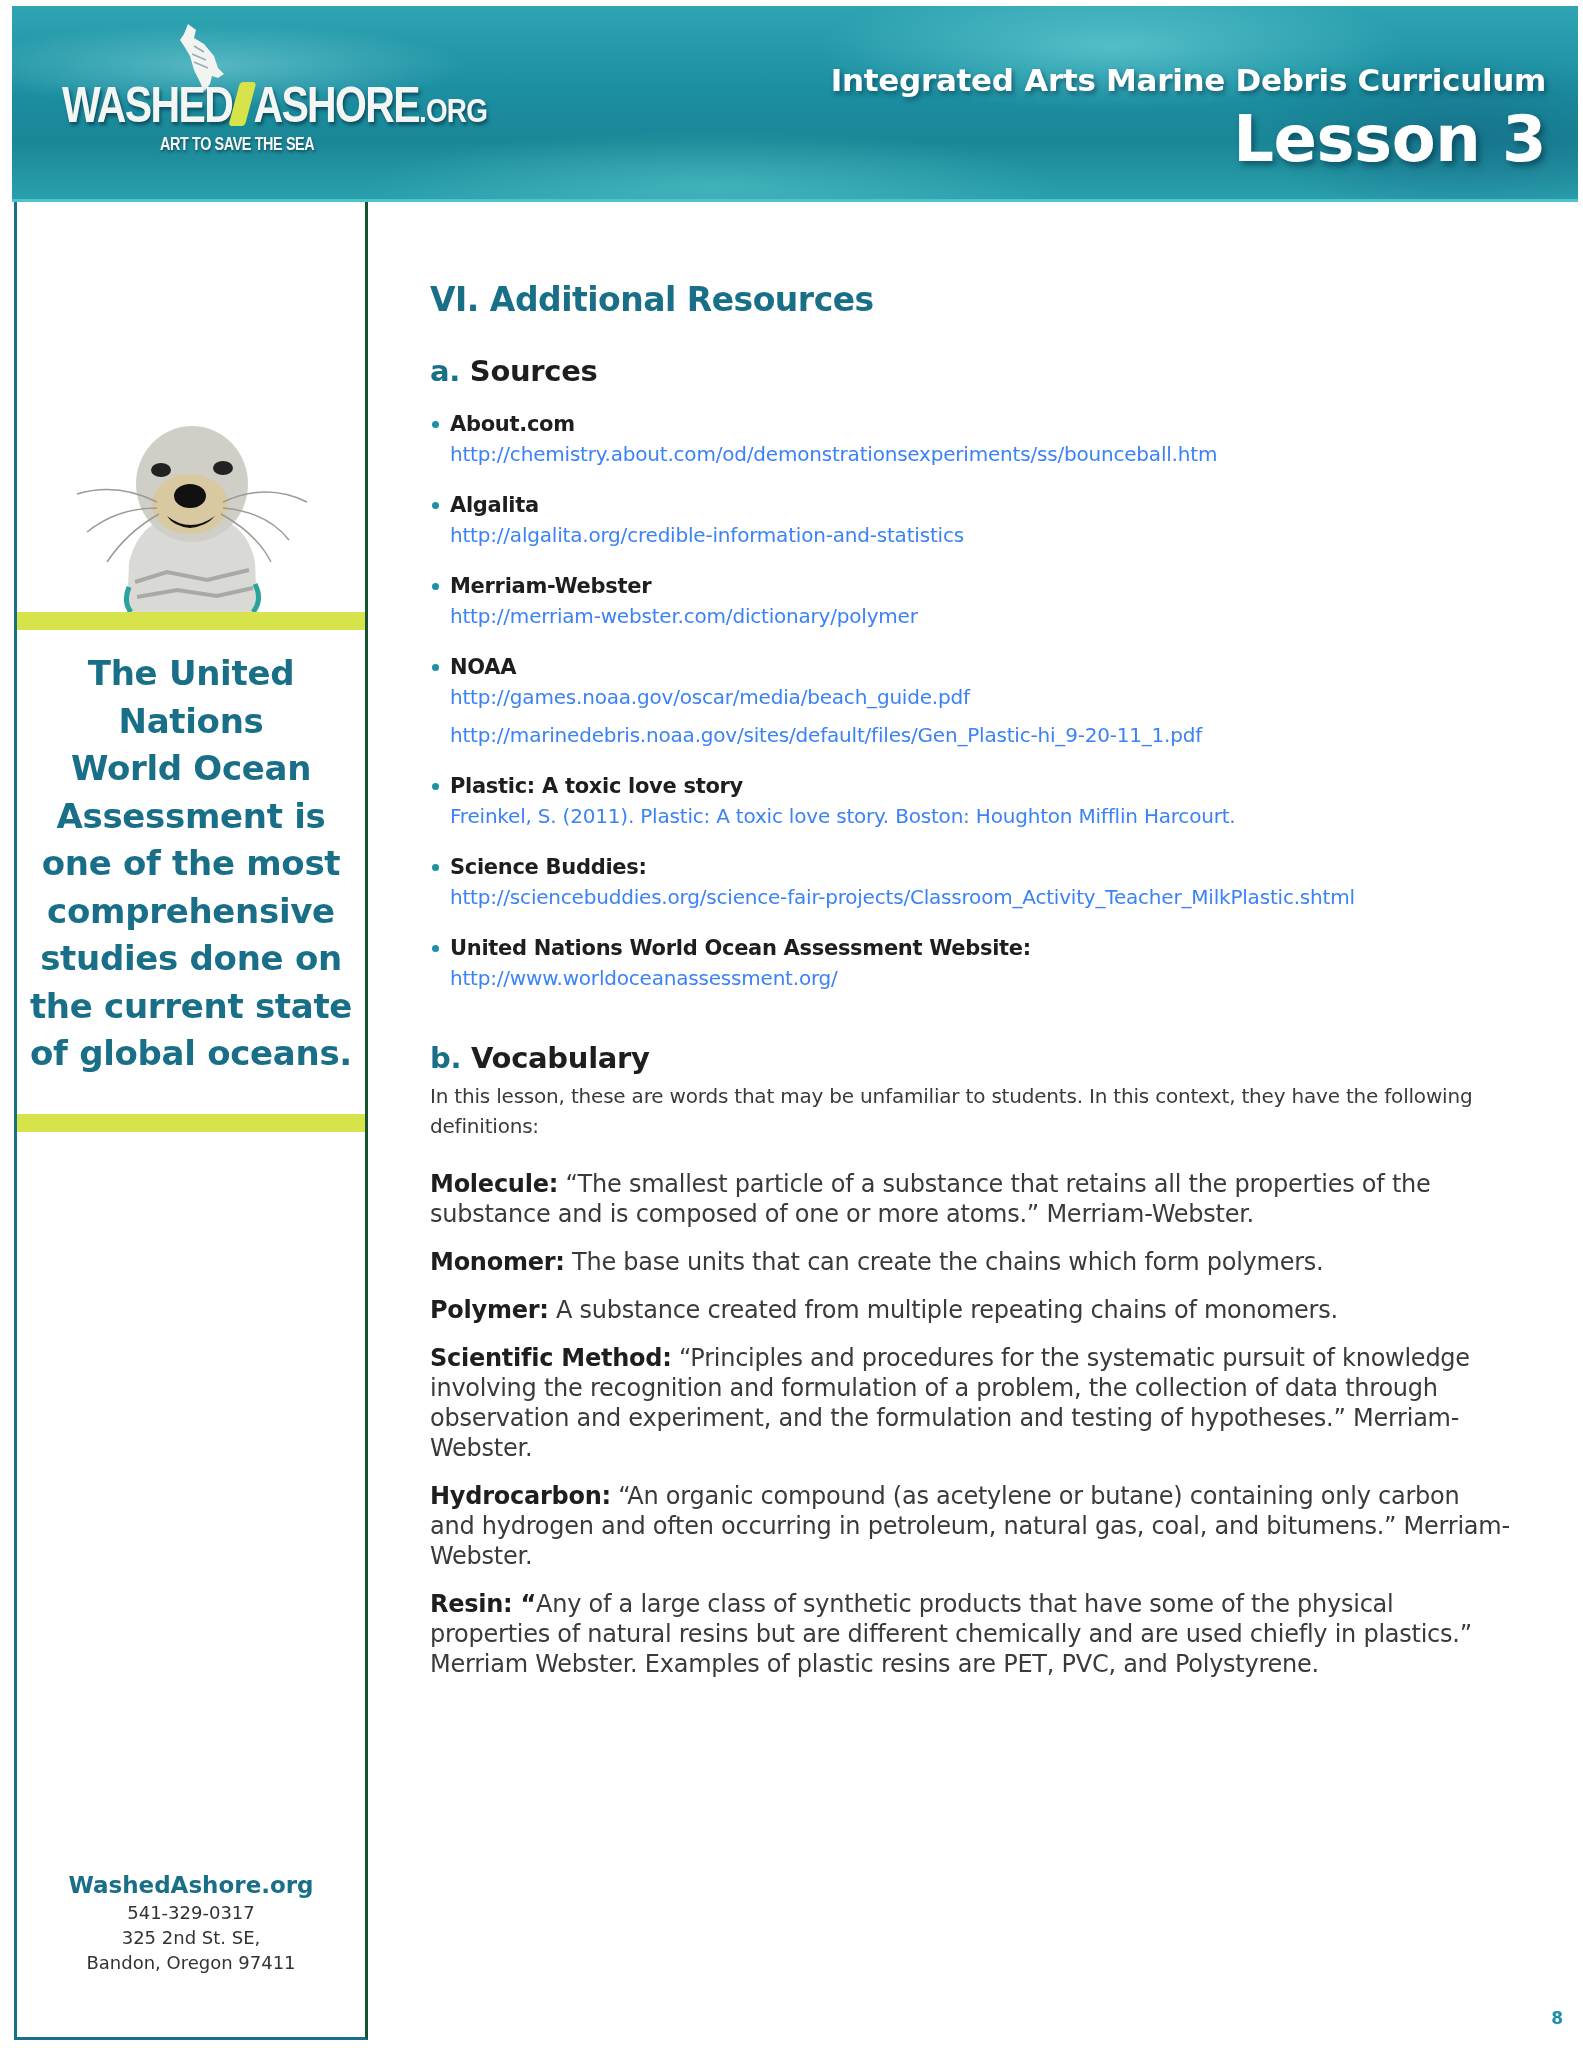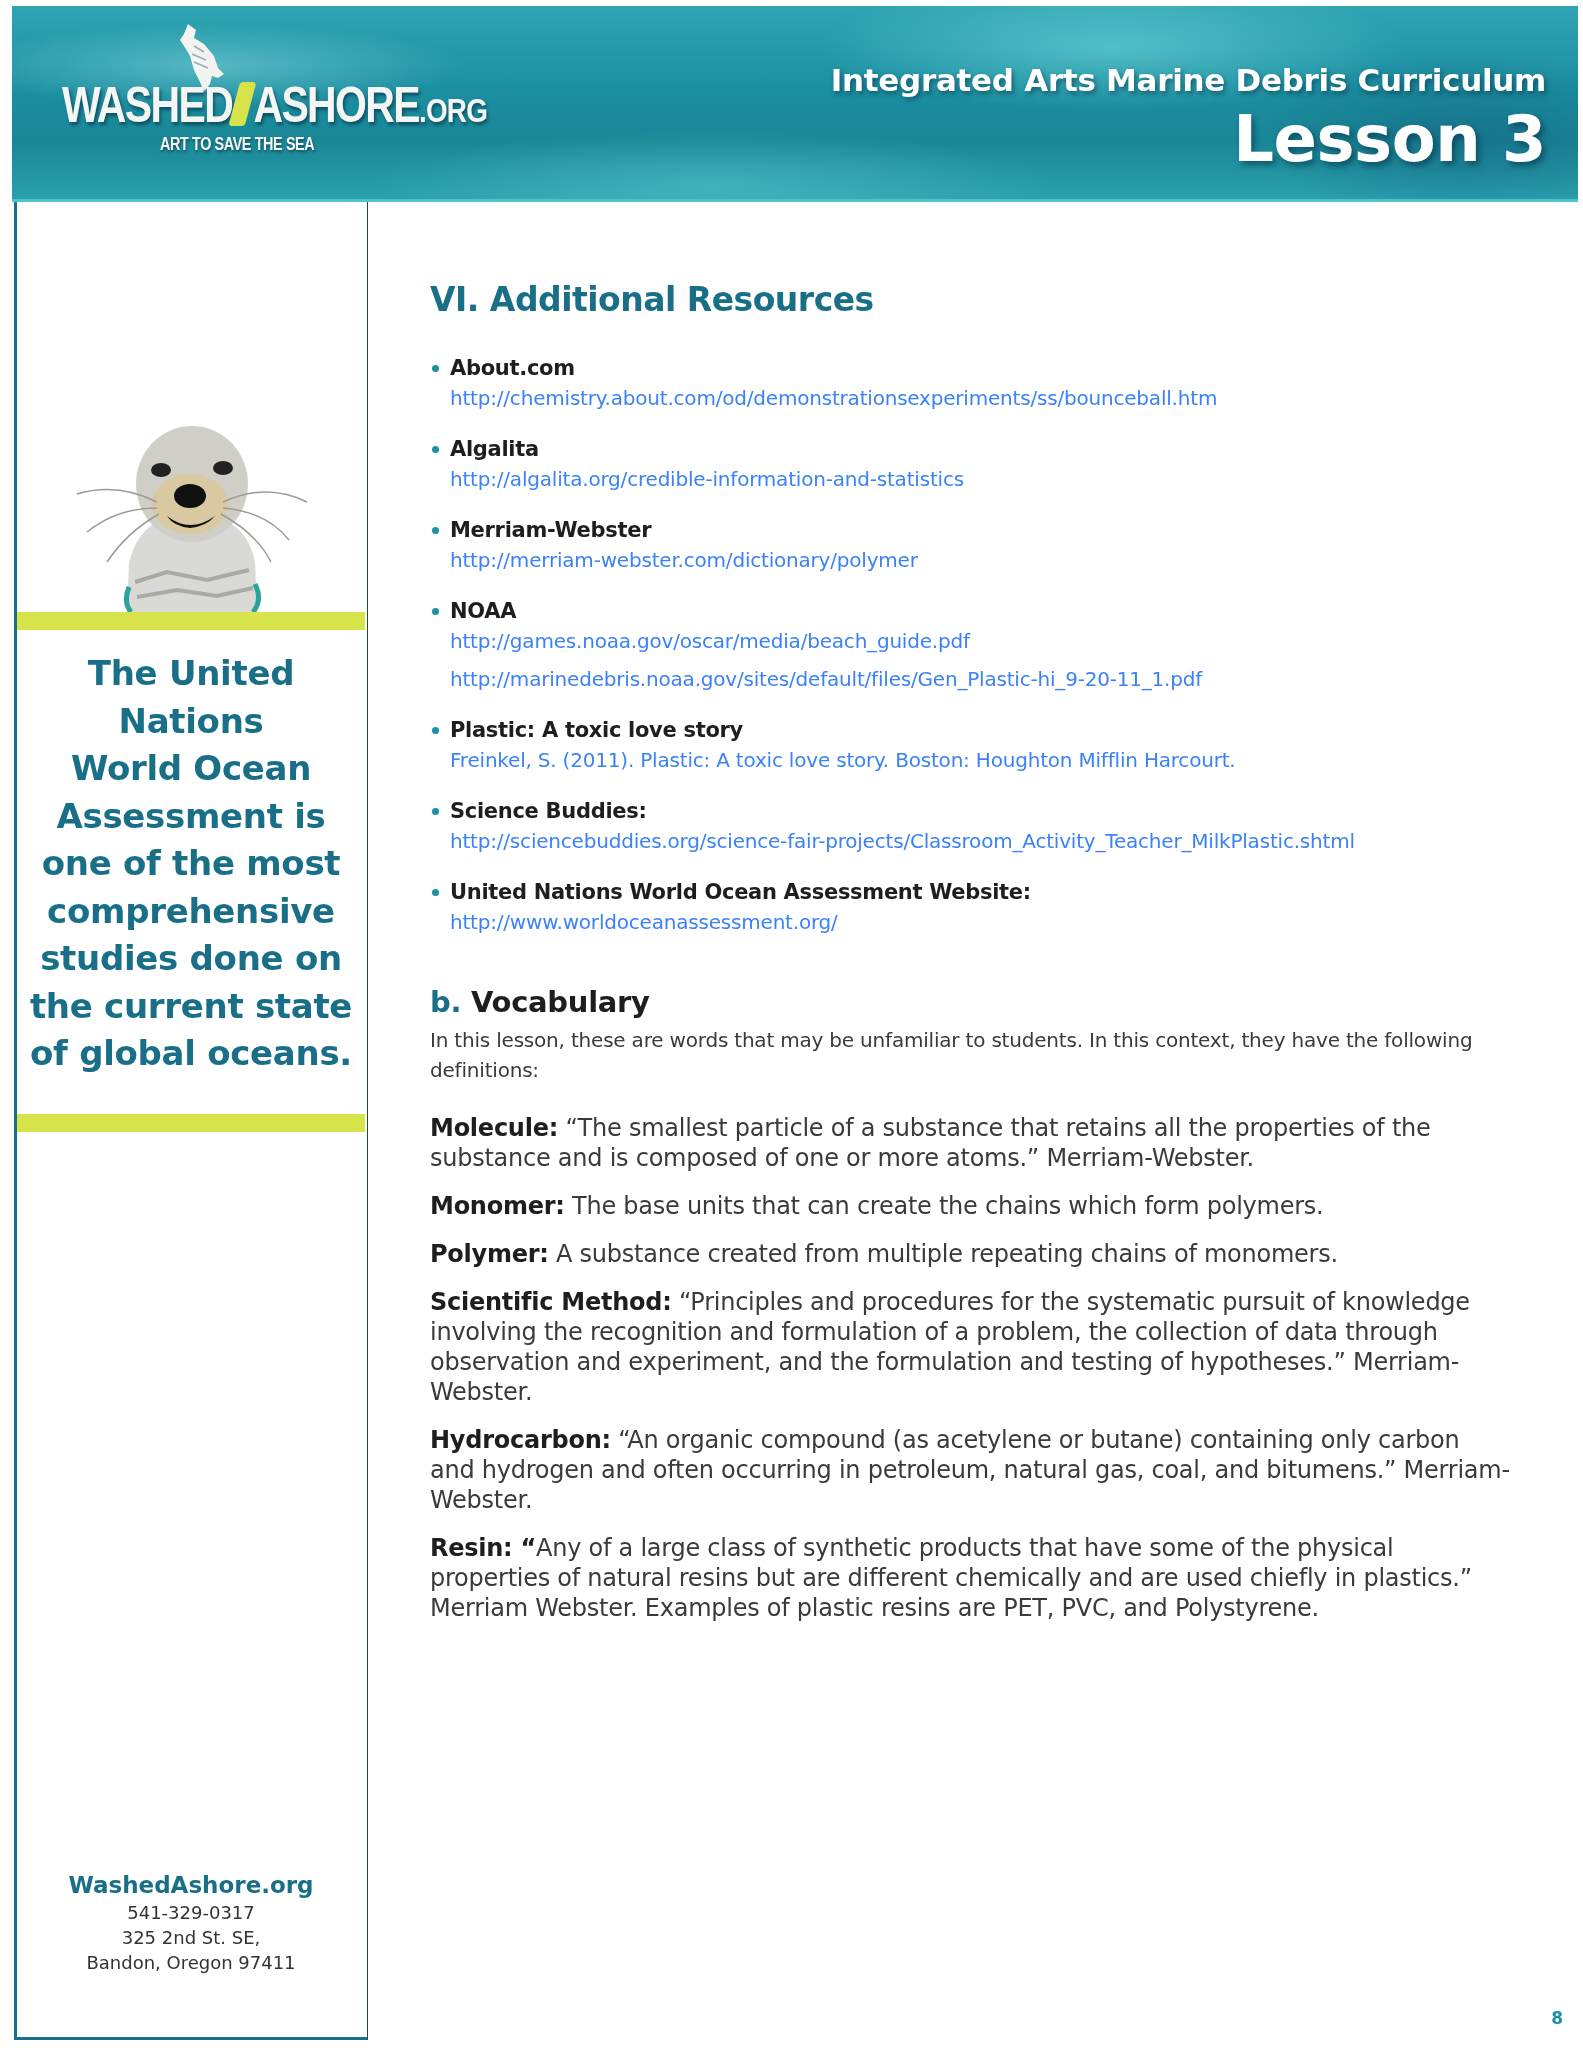--- a/index.html
+++ b/index.html
@@ -48,21 +48,21 @@
     .header-title {
       position: absolute; right: 32px; top: 96px;
       font-family: "DejaVu Sans", sans-serif; font-weight: bold;
       font-size: 64px; color: #ffffff; letter-spacing: -0.5px;
       text-shadow: 3px 4px 6px rgba(0,50,70,0.6);
     }
 
     
     .sidebar {
       position: absolute; left: 14px; top: 202px; width: 354px; height: 1838px;
-      border-left: 3px solid #1a6f88; border-right: 1px solid #14532d; border-bottom: 3px solid #1a6f88;
+      border-left: 3px solid #1a6f88; border-right: 3px solid #14532d; border-bottom: 3px solid #1a6f88;
       background: #fff;
     }
     .seal { position: absolute; left: 40px; top: 210px; width: 270px; height: 200px; }
     .green-bar { position: absolute; left: 0; width: 348px; height: 18px; background: #d6e34b; }
     .green-bar.top { top: 410px; }
     .green-bar.bottom { top: 912px; }
     .pull-quote {
       position: absolute; left: 0; top: 448px; width: 348px;
       text-align: center; color: #1a6f88;
       font-family: "DejaVu Sans", sans-serif; font-weight: bold;
@@ -180,20 +180,24 @@
     <div class="site">WashedAshore.org</div>
     <div class="line">541-329-0317</div>
     <div class="line">325 2nd St. SE,</div>
     <div class="line">Bandon, Oregon 97411</div>
   </div>
 </div>
 
 <div class="main">
   <h1 class="section-title">VI. Additional Resources</h1>
 
+  <h2 class="sub-title">
+    <span class="letter">a.</span>
+    <span>Sources</span>
+  </h2>
   <div class="sources" id="sources-list">
       <div class="source">
         <span class="bullet"></span>
         <div class="name">About.com</div>
         <div class="url">http://chemistry.about.com/od/demonstrationsexperiments/ss/bounceball.htm</div>
       </div>
       <div class="source">
         <span class="bullet"></span>
         <div class="name">Algalita</div>
         <div class="url">http://algalita.org/credible-information-and-statistics</div>

